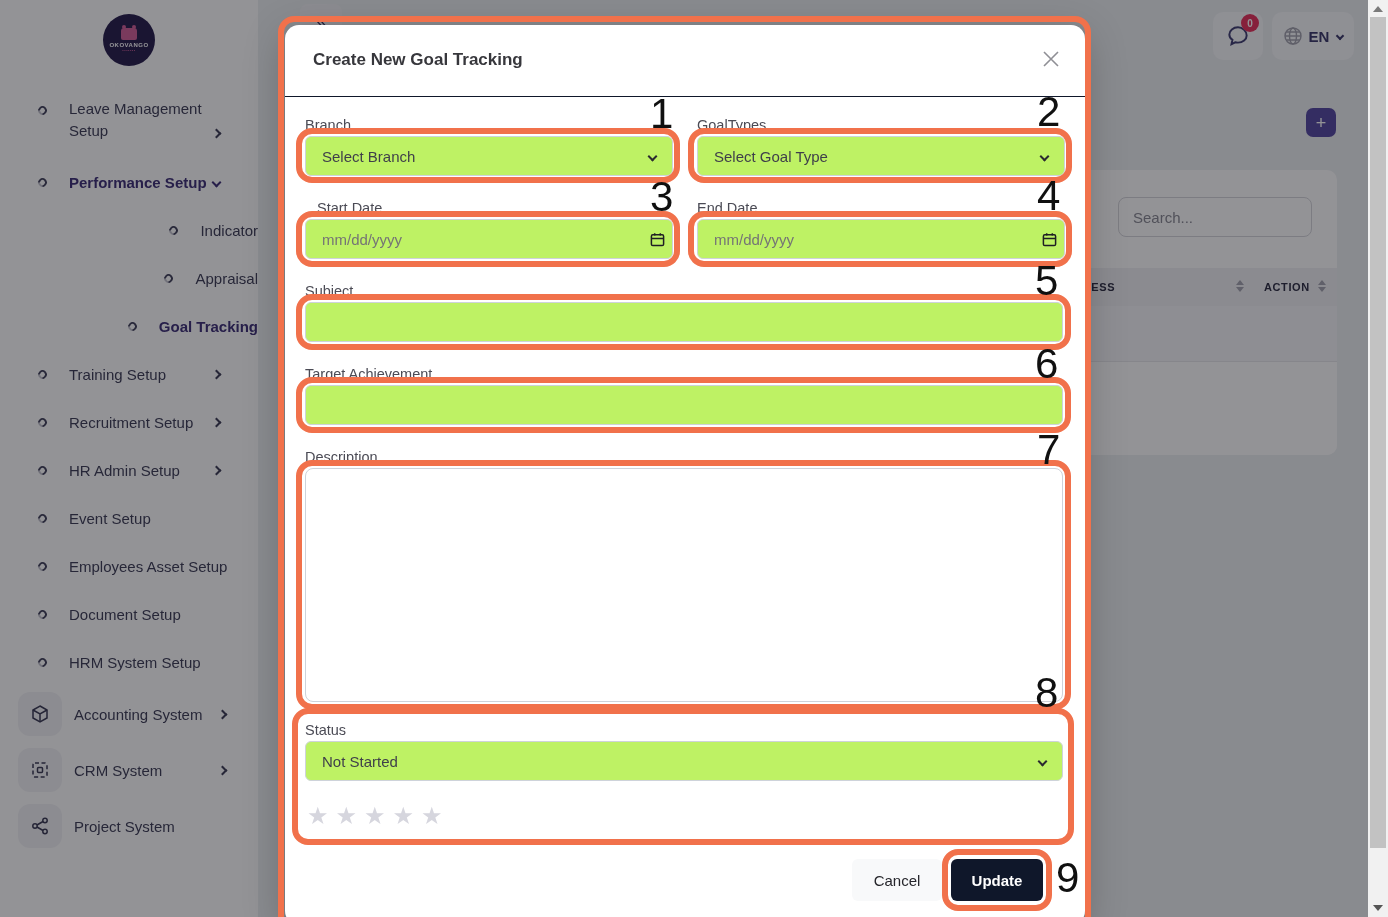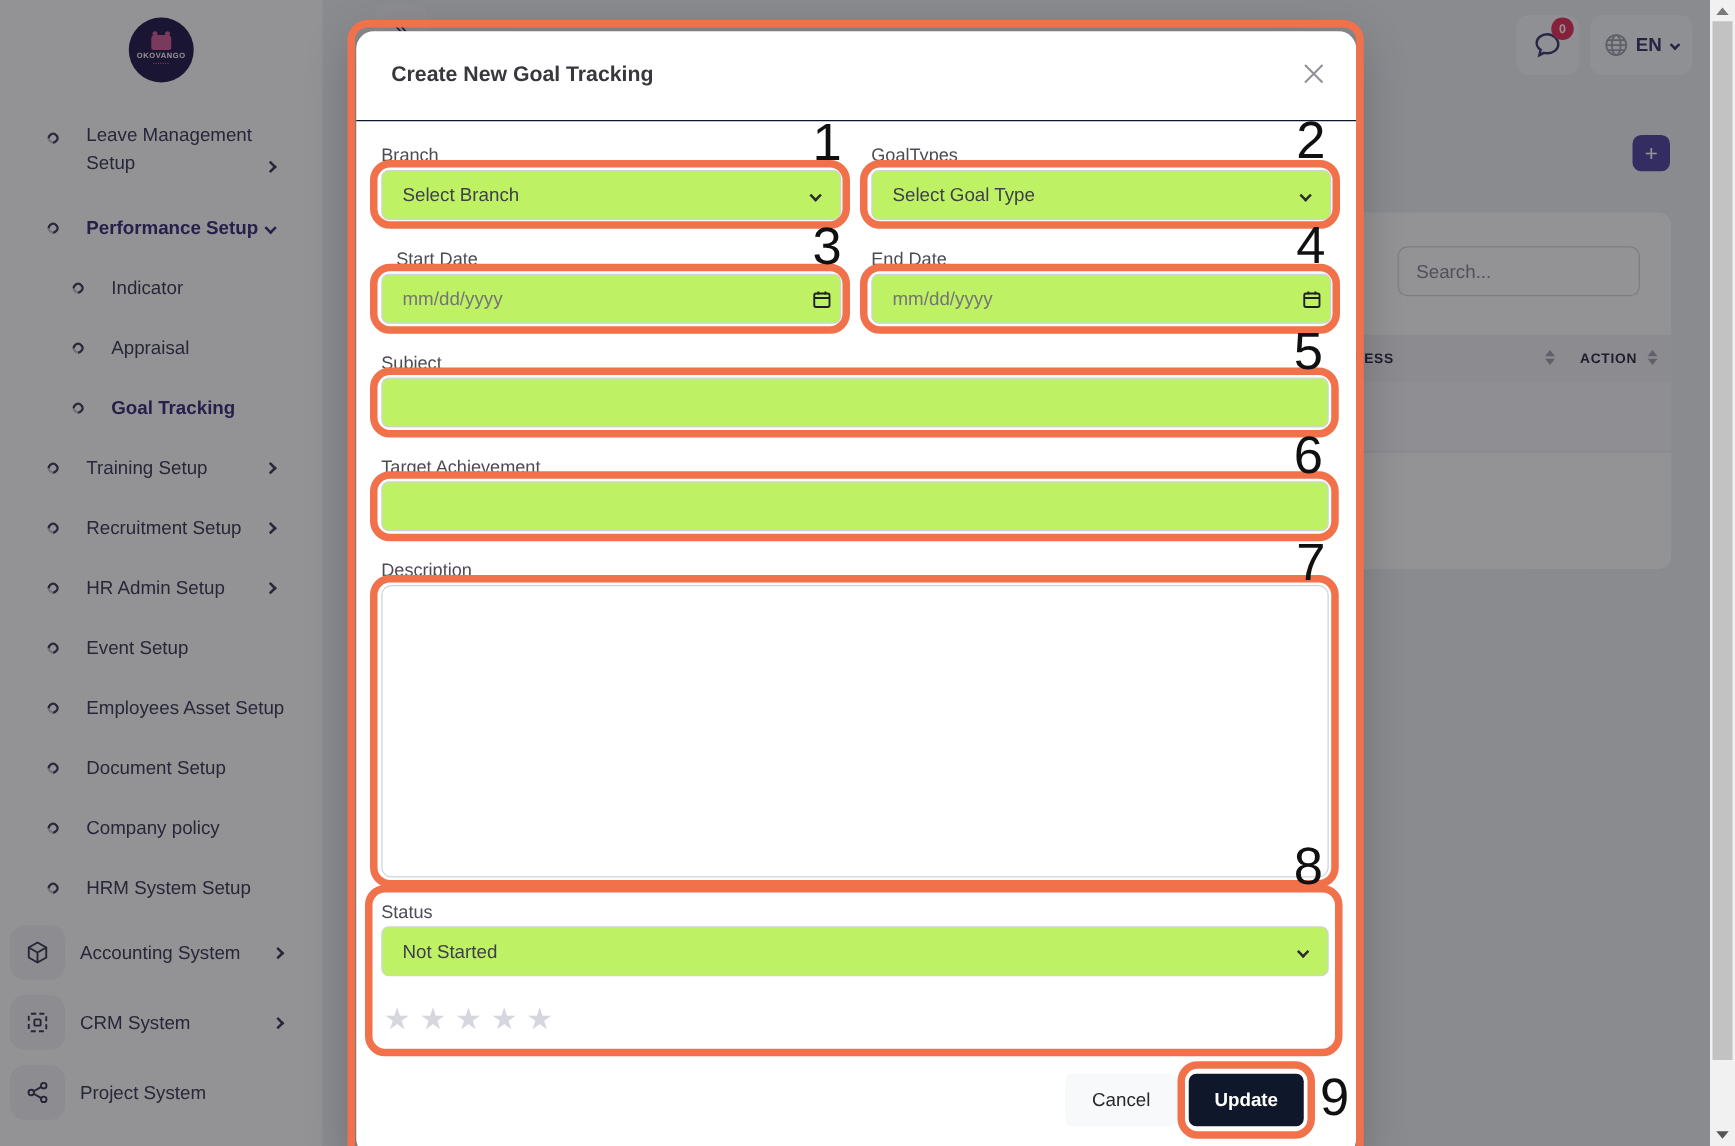--- a/index.html
+++ b/index.html
@@ -17,31 +17,31 @@
   .logo-mascot::before, .logo-mascot::after { content:""; position:absolute; top:-3px; width:4px; height:4px; border-radius:50%; background:#d2609a; }
   .logo-mascot::before{ left:1px; } .logo-mascot::after{ right:1px; }
   .logo-text { color:#fff; font-size:6px; font-weight:bold; letter-spacing:.5px; }
   .logo-sub { color:#d2609a; font-size:4px; letter-spacing:.5px; }
 
   .nav { position:absolute; left:0; top:88px; width:258px; }
   .nav-item { position:relative; display:flex; align-items:center; height:48px; padding-left:38px;
               color:#3f3f58; font-size:15px; cursor:pointer; }
   .nav-item.two-line { height:70px; align-items:flex-start; padding-top:10px; }
   .nav-item.two-line .lbl { width:138px; line-height:22px; }
-  .nav-item.sub { padding-left:58px; }
+  .nav-item.sub { padding-left:58px;justify-content:flex-end; }
   .nav-item.active { color:#3f3178; font-weight:bold; }
   .nav-item .lbl { margin-left:22px; }
   .ring { width:9px; height:9px; border:2px solid #44445e; border-bottom-color:#c2c2ce; border-radius:50%;
           transform:rotate(45deg); flex:0 0 auto; margin-top:1px; }
   .two-line .ring { margin-top:8px; }
   .chev { position:absolute; right:38px; width:7px; height:7px; border-right:2px solid #3f3f58; border-bottom:2px solid #3f3f58; }
   .chev.right { transform:rotate(-45deg); }
   .chev.down  { transform:rotate(45deg); border-color:#3f3178; }
   .two-line .chev { top:42px; }
-  .nav-item.chip-item { height:56px; padding-left:8px; }
+  .nav-item.chip-item { height:56px; padding-left:18px; }
   .chip-ic { width:44px; height:44px; border-radius:12px; background:#f3f3f6; display:flex; align-items:center; justify-content:center; flex:0 0 auto; }
   .chip-item .lbl { margin-left:12px; }
   .chip-item .chev { right:32px; }
 
   
   .chipbar { position:absolute; top:12px; height:48px; border-radius:10px; background:#f8f9fb; display:flex; align-items:center; justify-content:center; }
   .chip-notif { left:1213px; width:50px; }
   .chip-lang  { left:1272px; width:82px; gap:6px; }
   .badge { position:absolute; top:2px; right:4px; min-width:18px; height:18px; border-radius:9px; background:#e8325d;
            color:#fff; font-size:10px; font-weight:bold; display:flex; align-items:center; justify-content:center; padding:0 4px; }
@@ -169,24 +169,20 @@
       <div class="nav-item">
         <span class="ring"></span>
         <span class="lbl">Employees Asset Setup</span>
       </div>
       <div class="nav-item">
         <span class="ring"></span>
         <span class="lbl">Document Setup</span>
       </div>
       <div class="nav-item">
         <span class="ring"></span>
-        <span class="lbl">Company policy</span>
-      </div>
-      <div class="nav-item">
-        <span class="ring"></span>
         <span class="lbl">HRM System Setup</span>
       </div>
       <div class="nav-item chip-item">
         <span class="chip-ic">
           <svg width="20" height="20" viewBox="0 0 20 20" fill="none" stroke="#3b3b55" stroke-width="1.5">
             <path d="M10 2l7 4v8l-7 4-7-4V6z"></path>
               <path d="M3 6l7 4 7-4M10 10v8"></path>
           </svg>
         </span>
         <span class="lbl">Accounting System</span>

